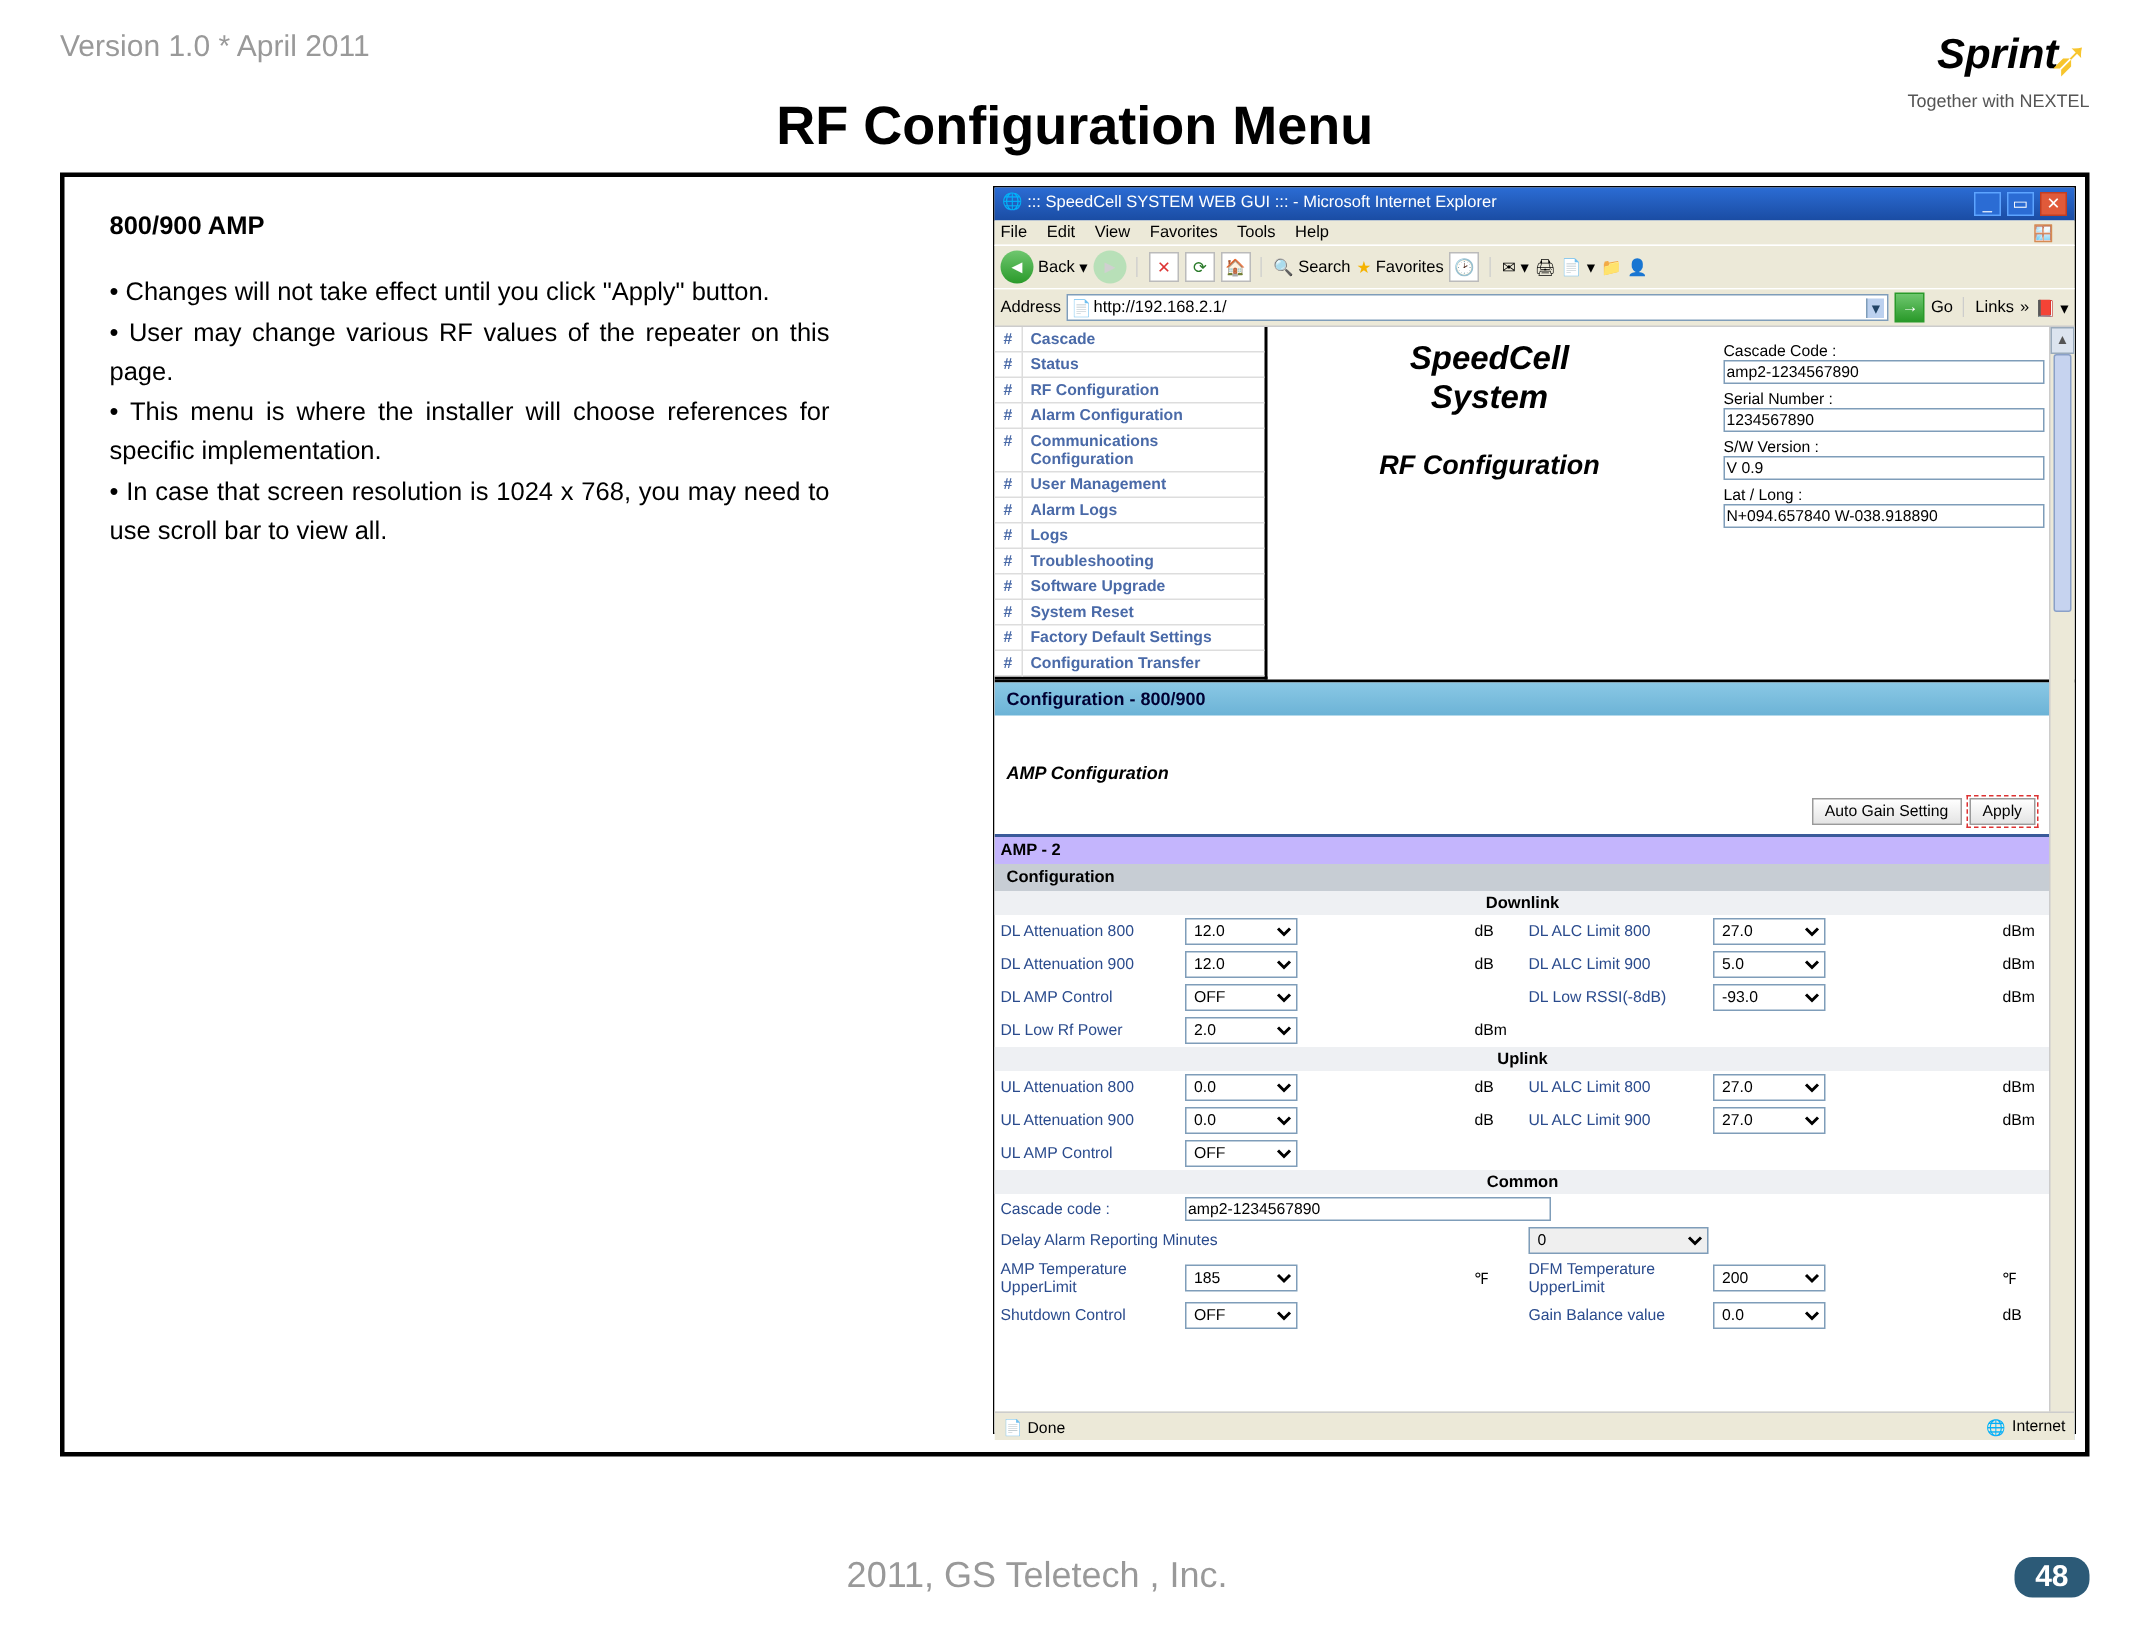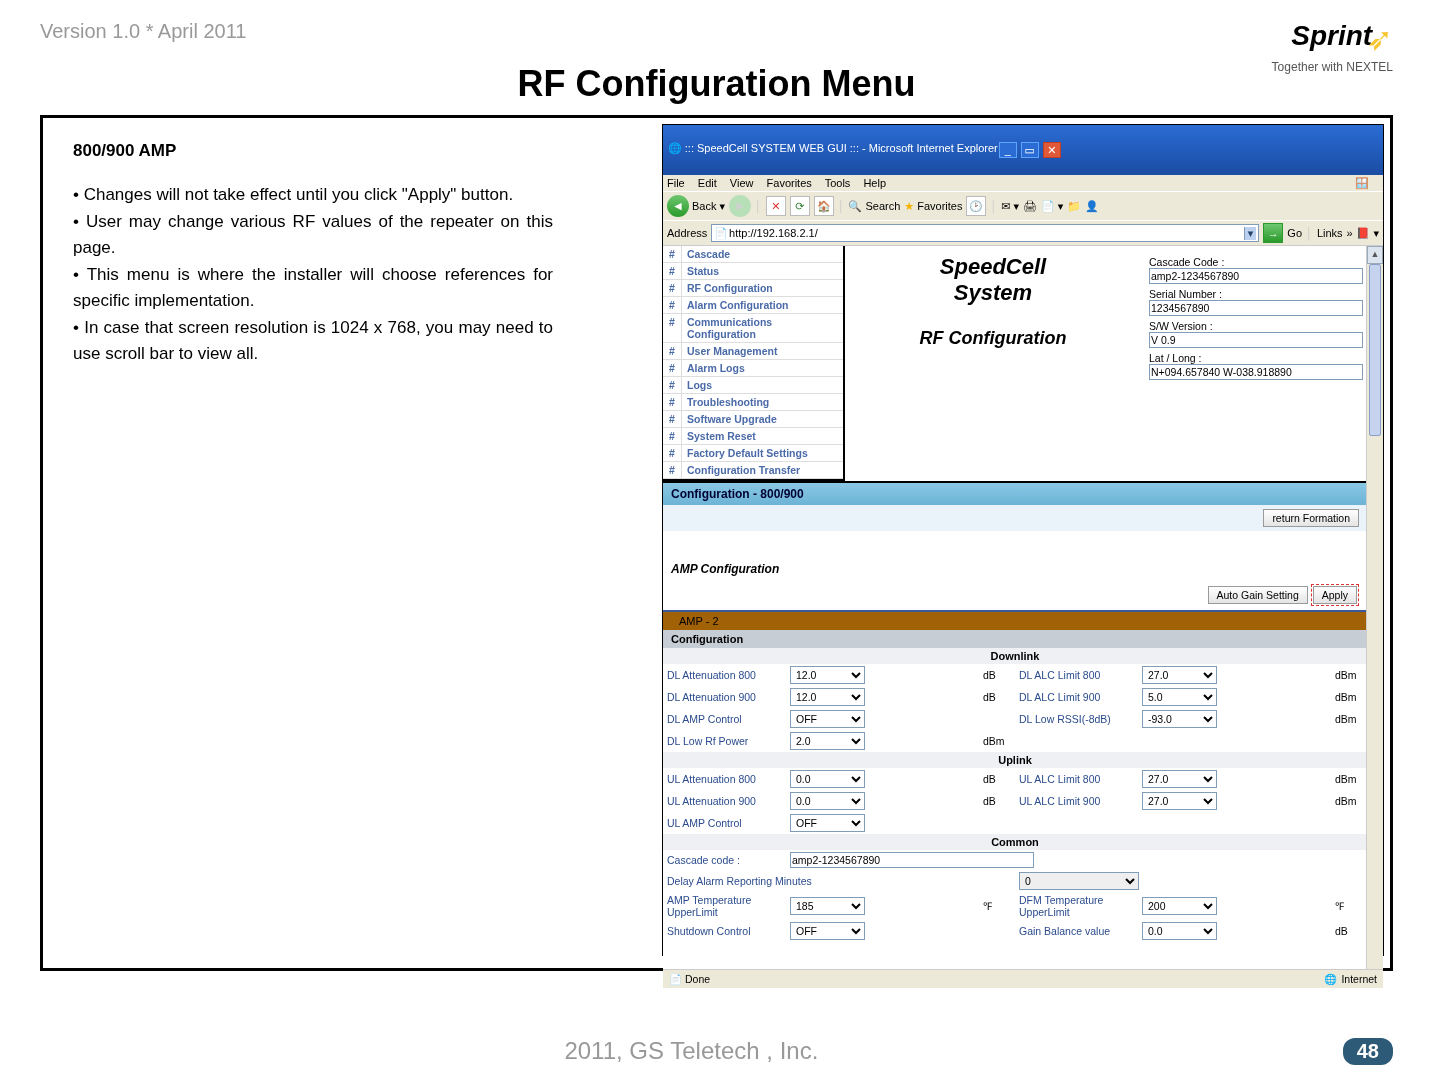--- a/index.html
+++ b/index.html
@@ -9,21 +9,21 @@
   .logo-name { font-size:28px; font-weight:bold; font-style:italic; color:#000; }
   .logo-swirl { color:#f7c52d; font-size:32px; vertical-align:top; margin-left:-6px;}
   .logo-sub { font-size:12px; color:#555; margin-top:2px;}
   .title { font-size:36px; font-weight:bold; text-align:center; margin-top:20px; }
   .content-box { border:3px solid #000; margin-top:10px; height:850px; position:relative; background:#fff;}
   .left-col { position:absolute; left:30px; top:20px; width:480px; font-size:17px; line-height:1.5; }
   .amp-title { font-weight:bold; margin-bottom:18px;}
   .left-col p { margin:0 0 2px 0; text-align:justify;}
   .screenshot { position:absolute; right:6px; top:6px; width:720px; height:830px; border:1px solid #000;}
   
-  .win-title { background:linear-gradient(#2b6cd4,#1a4ca3); color:#fff; font-size:11px; padding:17px 5px; display:flex; }
+  .win-title { background:linear-gradient(#2b6cd4,#1a4ca3); color:#fff; font-size:11px; padding:3px 5px; display:flex; justify-content:space-between;}
   .win-ctrls span { display:inline-block; width:16px; height:14px; margin-left:1px; font-size:11px; text-align:center; line-height:14px;}
   .win-min {background:#2b6cd4;border:1px solid #5da4ff;color:#fff;}
   .win-max {background:#2b6cd4;border:1px solid #5da4ff;color:#fff;}
   .win-close {background:#e05a3a;border:1px solid #c13e22;color:#fff;}
   .menubar { background:#ece9d8; font-size:11px; padding:2px 4px;}
   .menubar span{ margin-right:10px;}
   .toolbar { background:#ece9d8; padding:3px 4px; border-top:1px solid #fff; border-bottom:1px solid #fff; display:flex; align-items:center; gap:4px; font-size:11px;}
   .tb-btn { display:inline-flex; align-items:center; gap:3px;}
   .circlebtn{ width:22px;height:22px;border-radius:50%;display:inline-flex;align-items:center;justify-content:center;color:#fff;font-size:12px;}
   .backbtn{background:linear-gradient(#6fc76f,#2a9a2a);}
@@ -49,21 +49,21 @@
   .info-col{width:210px;font-size:10.5px;padding:6px 8px;}
   .info-label{margin-top:4px;}
   .info-input{width:100%;border:1px solid #7f9db9;font-size:10.5px;padding:1px;background:#fff;}
   .section-bar{background:linear-gradient(#8ac8e5,#6cb3d6);padding:4px 8px;font-weight:bold;font-size:12px;color:#003;margin-right:16px;}
   .return-row{background:#eaf3fa;text-align:right;padding:4px 8px;margin-right:16px;}
   .plain-btn{background:linear-gradient(#fff,#e4e4e4);border:1px solid #9a9a9a;font-size:10.5px;padding:2px 8px;}
   .red-dashed{border:1px dashed #d33;padding:1px;display:inline-block;}
   .subhead{font-weight:bold;font-size:12px;padding:4px 8px;margin-right:16px;}
   .subhead.italic{font-style:italic;margin-top:27px;}
   .btn-row{text-align:right;padding:4px 8px;margin-right:16px;font-size:10.5px;}
-  .amp2-bar{background:#a16207;padding:3px 16px;font-weight:normal;font-size:11px;margin-right:16px;}
+  .amp2-bar{background:#c4b5fd;padding:3px 4px;font-weight:bold;font-size:11px;margin-right:16px;}
   .confhead{background:#c7cdd4;padding:3px 8px;font-weight:bold;font-size:11px;margin-right:16px;}
   .group-title{background:#eef0f3;text-align:center;font-weight:bold;font-size:11px;padding:2px;margin-right:16px;}
   table.conf{width:calc(100% - 16px);border-collapse:collapse;font-size:10.5px;}
   table.conf td{padding:2px 4px;vertical-align:middle;}
   .field-label{color:#2a4b8d;width:115px;}
   .sel{border:1px solid #7f9db9;background:#fff;font-size:10.5px;width:75px;padding:1px;}
   .unit{width:28px;}
   .txt{border:1px solid #7f9db9;font-size:10.5px;padding:1px;}
   .cascade{width:240px;}
   .sel-sm{width:120px;border:1px solid #7f9db9;font-size:10.5px;padding:1px;}
@@ -220,21 +220,20 @@
             <div class="info-label">Serial Number :</div>
             <input class="info-input" value="1234567890" style="">
             <div class="info-label">S/W Version :</div>
             <input class="info-input" value="V 0.9" style="">
             <div class="info-label">Lat / Long :</div>
             <input class="info-input" value="N+094.657840 W-038.918890" style="">
           </div>
         </div>
 
         <div class="section-bar">Configuration - 800/900</div>
-        <div class="return-row"><button class="plain-btn">return Formation</button></div>
         <div class="subhead italic">AMP Configuration</div>
         <div class="btn-row">
           <button class="plain-btn">Auto Gain Setting</button>
           <span class="red-dashed"><button class="plain-btn">Apply</button></span>
         </div>
         <div style="border-top:2px solid #3a5a9a;margin-right:16px;"></div>
         <div class="amp2-bar">AMP - 2</div>
         <div class="confhead">Configuration</div>
 
         <div class="group-title">Downlink</div>

